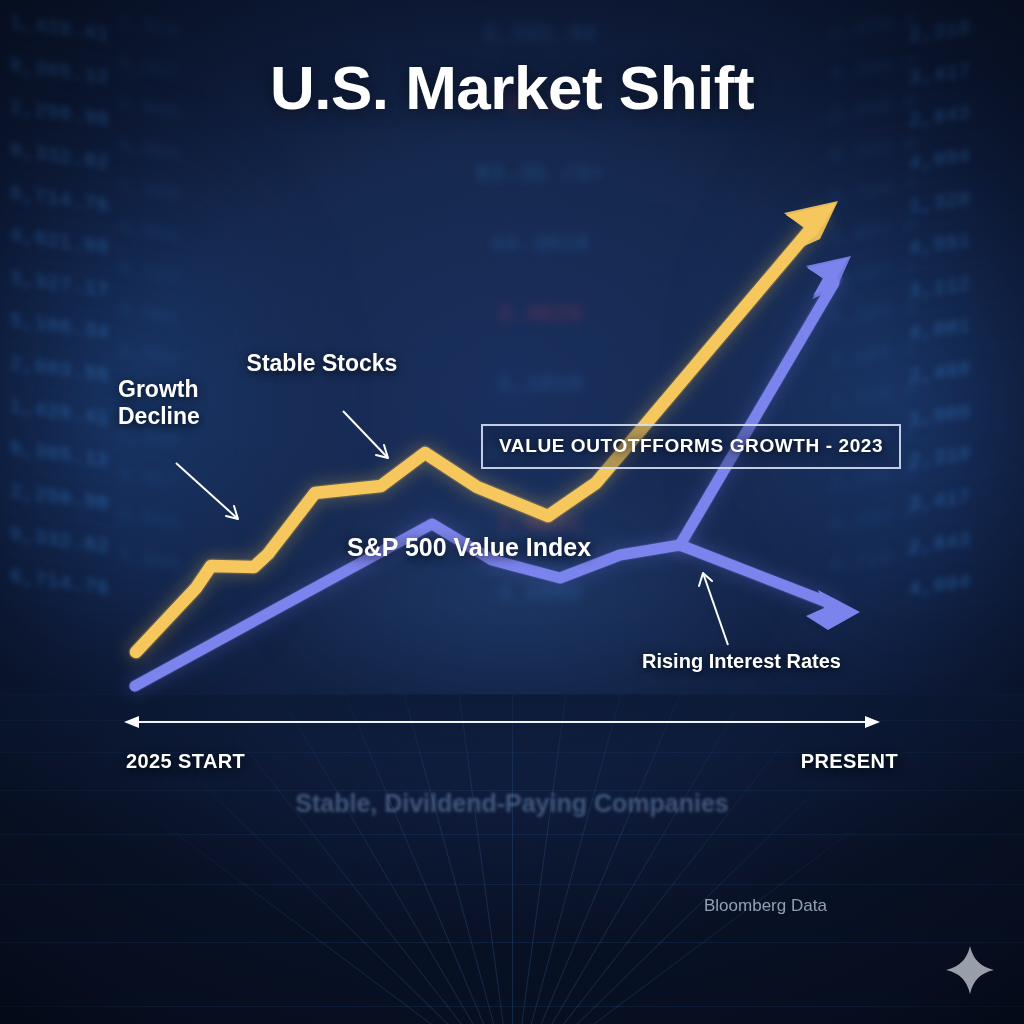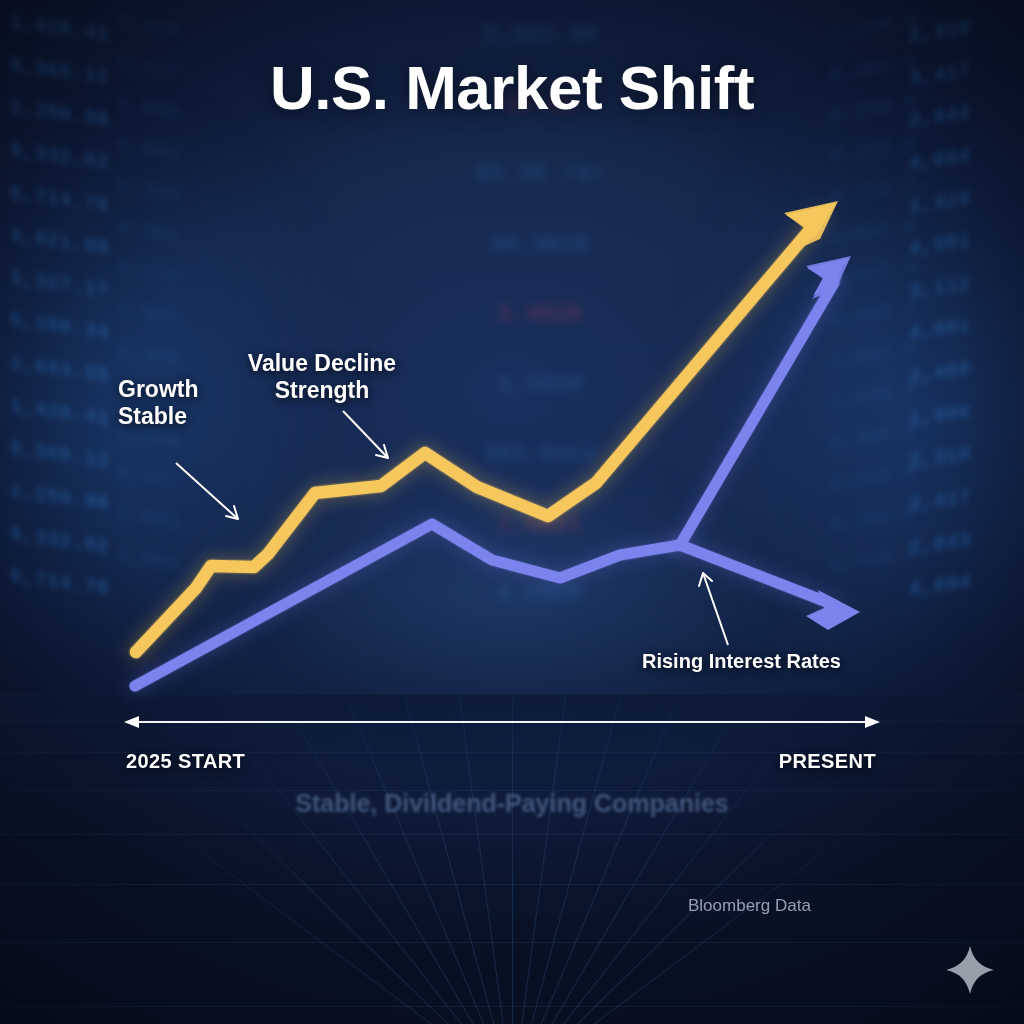--- a/index.html
+++ b/index.html
@@ -196,21 +196,21 @@
     position: absolute;
     top: 750px;
     font-size: 20px;
     font-weight: bold;
     letter-spacing: 0.4px;
     color: #ffffff;
     text-shadow: 0 2px 9px rgba(0,0,0,0.8);
   }
   #axis-start   { left: 126px; }
   #axis-center  { left: 0; right: 0; text-align: center; }
-  #axis-present { right: 148px; }
+  #axis-present { right: 126px; }
 
   .caption {
     position: absolute;
     top: 806px;
     left: 0; right: 0;
     text-align: center;
     font-size: 30px;
     font-weight: bold;
     color: #ffffff;
     text-shadow: 0 2px 12px rgba(0,0,0,0.8);
@@ -221,21 +221,21 @@
     left: 0; right: 0;
     text-align: center;
     font-size: 25px;
     font-weight: bold;
     color: rgba(150,185,235,0.38);
     filter: blur(1.6px);
   }
 
   .credit {
     position: absolute;
-    left: 688px; top: 896px;
+    left: 704px; top: 896px;
     font-size: 17px;
     color: #b9c6d8;
     opacity: 0.78;
   }
 
   .sparkle {
     position: absolute;
     right: 28px; bottom: 28px;
     width: 52px; height: 52px;
     opacity: 0.78;
@@ -416,31 +416,32 @@
       <line x1="131" y1="722" x2="873" y2="722" stroke="#ffffff" stroke-width="2.2" opacity="0.95"></line>
       <path d="M124,722 L139,716 L139,728 Z" fill="#ffffff"></path>
       <path d="M880,722 L865,716 L865,728 Z" fill="#ffffff"></path>
     </g>
   </svg>
 
   <div class="title">U.S. Market Shift</div>
 
   <div class="annot" id="annot-growth-decline">
     <div>Growth</div>
-    <div>Stable</div>
+    <div>Decline</div>
   </div>
 
   <div class="annot" id="annot-value-strength">
-    <div>Value Decline</div>
-    <div>Strength</div>
+    <div>Stable Stocks</div>
   </div>
 
   <div class="annot" id="annot-rates">Rising Interest Rates</div>
 
-
+  <div class="series-label" id="label-value-index">S&amp;P 500 Value Index</div>
+
+  <div class="badge">VALUE OUTOTFFORMS GROWTH - 2023</div>
 
   <div class="axis-label" id="axis-start">2025 START</div>
   <div class="axis-label" id="axis-present">PRESENT</div>
 
   <div class="caption-ghost">Stable, Divildend-Paying Companies</div>
 
   <div class="credit">Bloomberg Data</div>
 
   <svg class="sparkle" viewBox="0 0 100 100">
     <path d="M50 4 C56 30 70 44 96 50 C70 56 56 70 50 96 C44 70 30 56 4 50 C30 44 44 30 50 4 Z" fill="#c3c9d2"></path>

